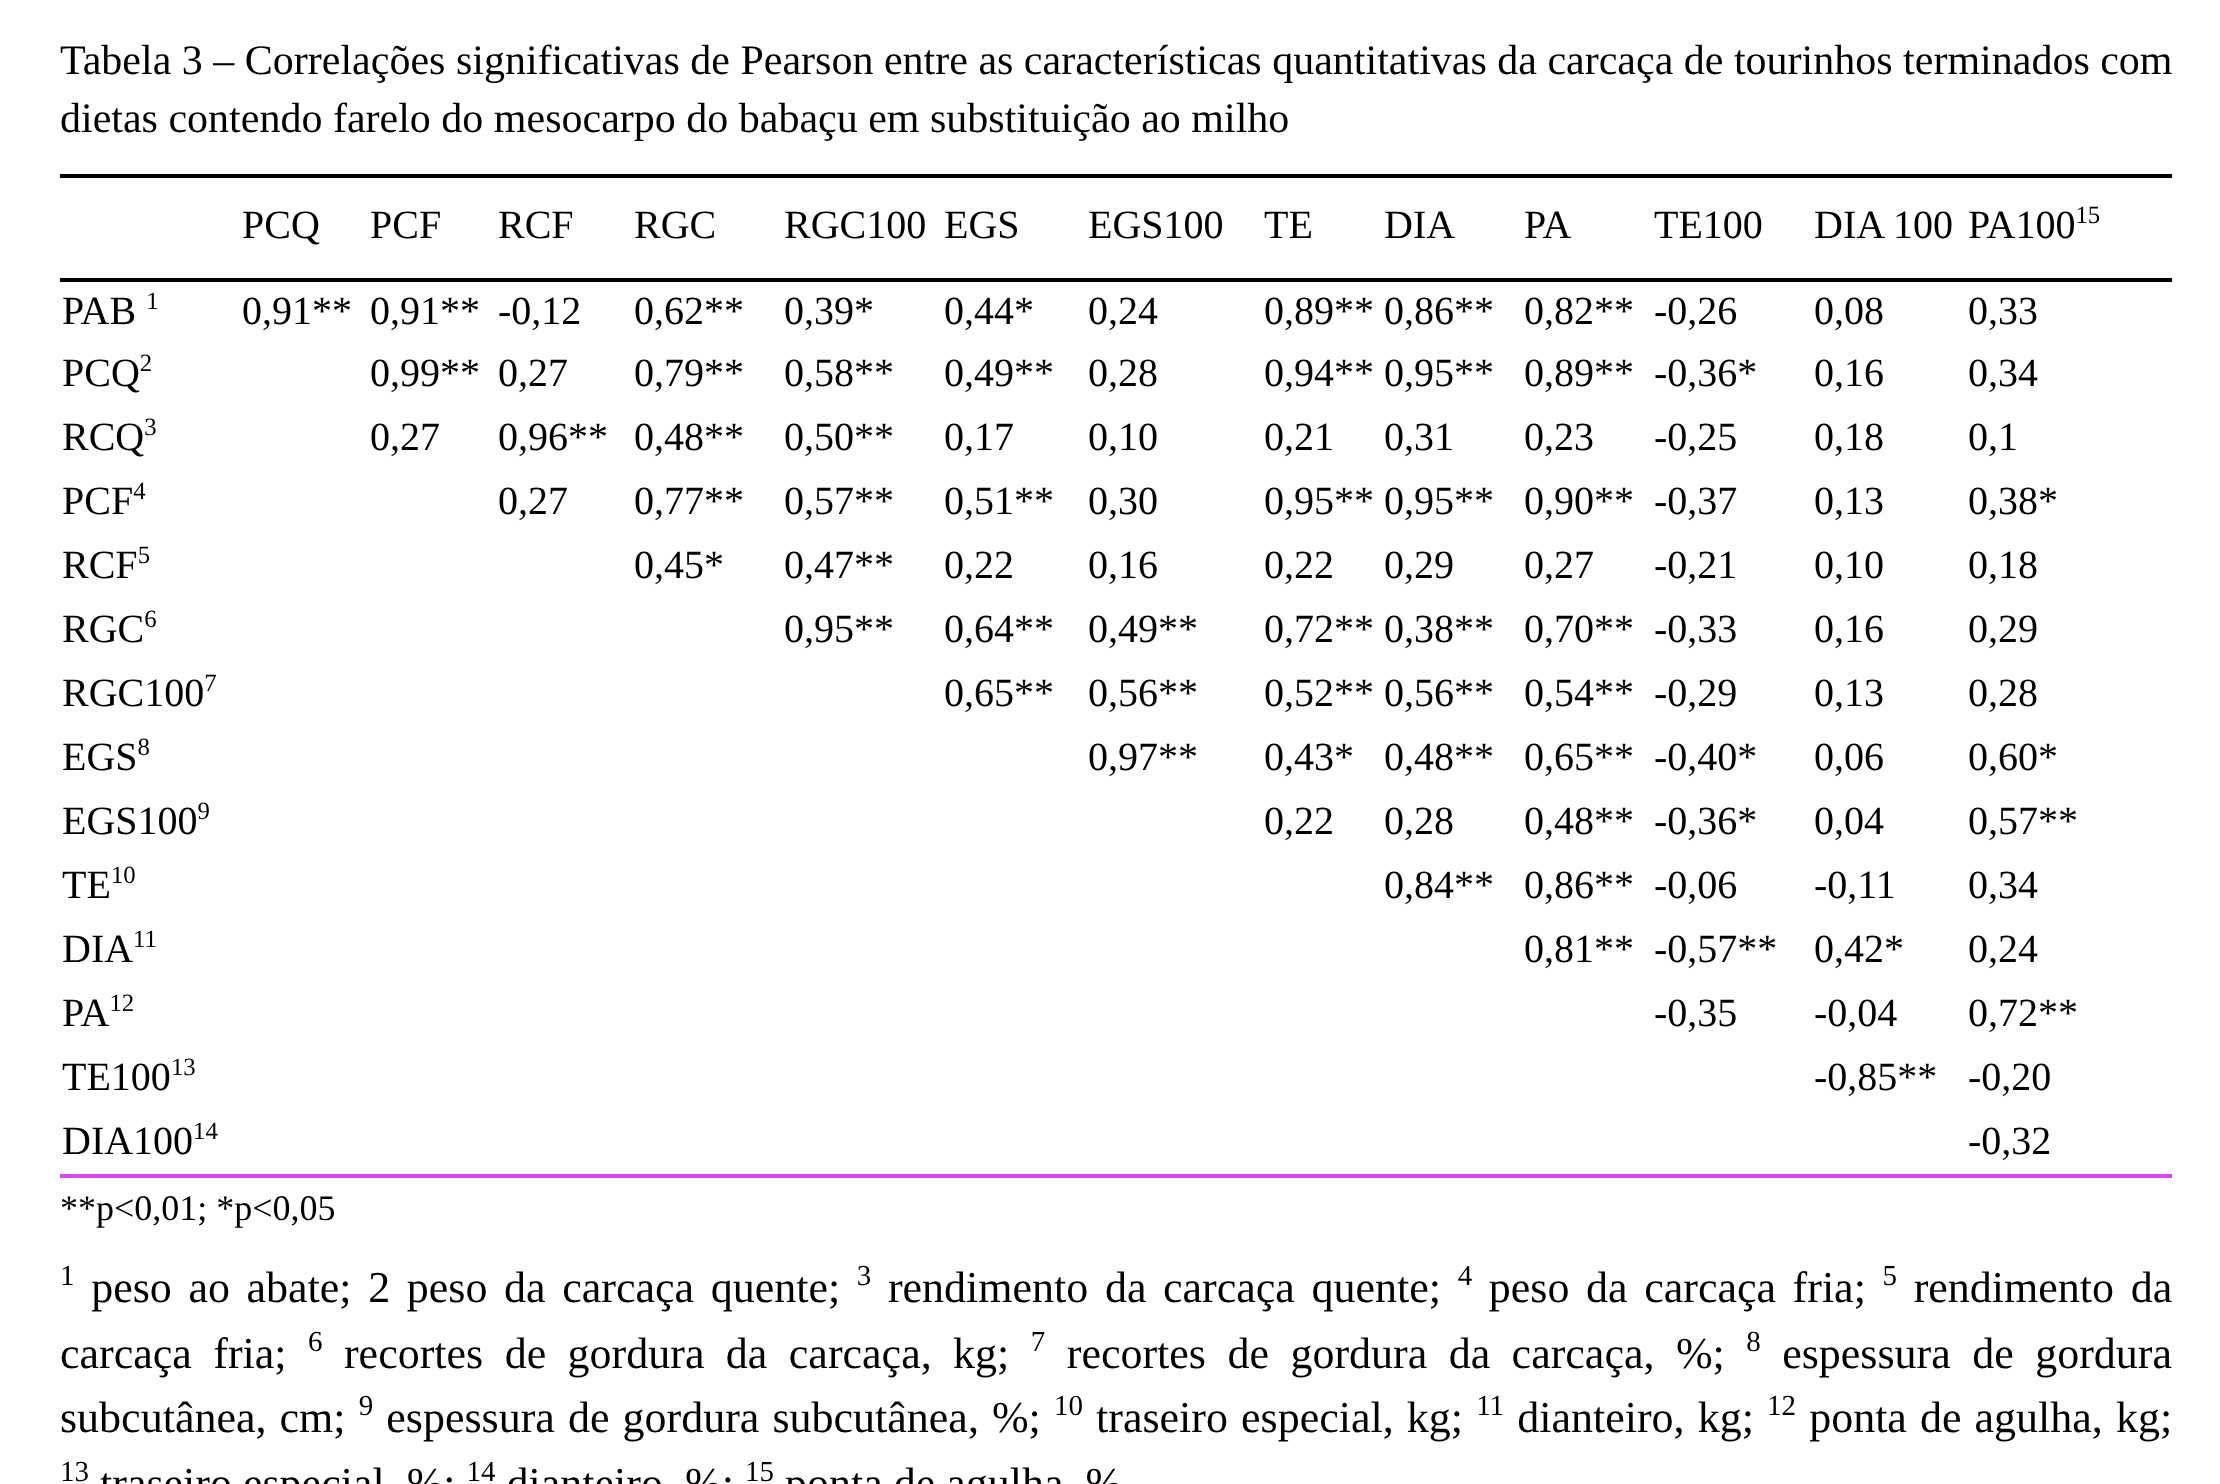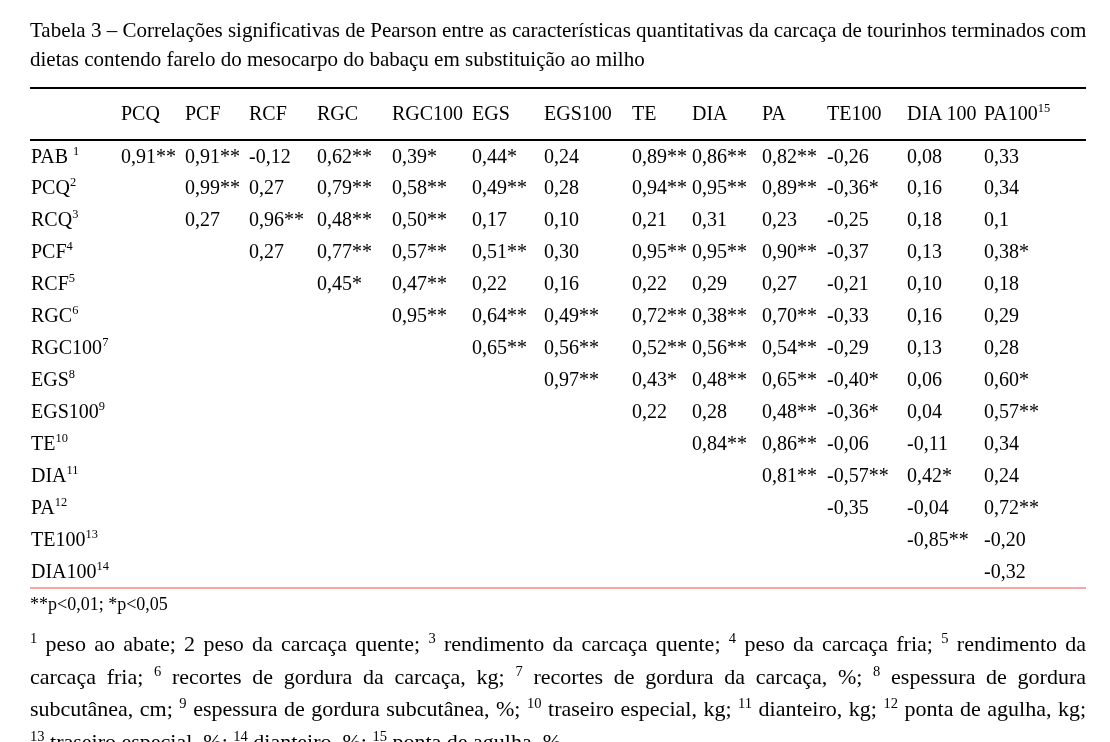--- a/index.html
+++ b/index.html
@@ -51,21 +51,21 @@
     width: 1px; height: 5px; background: #000;
   }
   thead tr.header-row th::after {
     content: ""; position: absolute; left: -1px; bottom: -2px;
     width: 1px; height: 5px; background: #000;
   }
   thead tr.header-row th:first-child::before,
   thead tr.header-row th:first-child::after { display: none; }
   tbody tr { height: 32px; margin-top: 12px; }
   tbody tr:last-child th, tbody tr:last-child td {
-    border-bottom: 2px solid #fca5a5;
+    border-bottom: 2px solid #d946ef;
   }
   tbody tr:last-child td::after {
     content: ""; position: absolute; left: -1px; bottom: -2px;
     width: 1px; height: 5px; background: #000;
   }
   sup {
     font-size: 0.62em;
     line-height: 0;
     vertical-align: super;
   }

